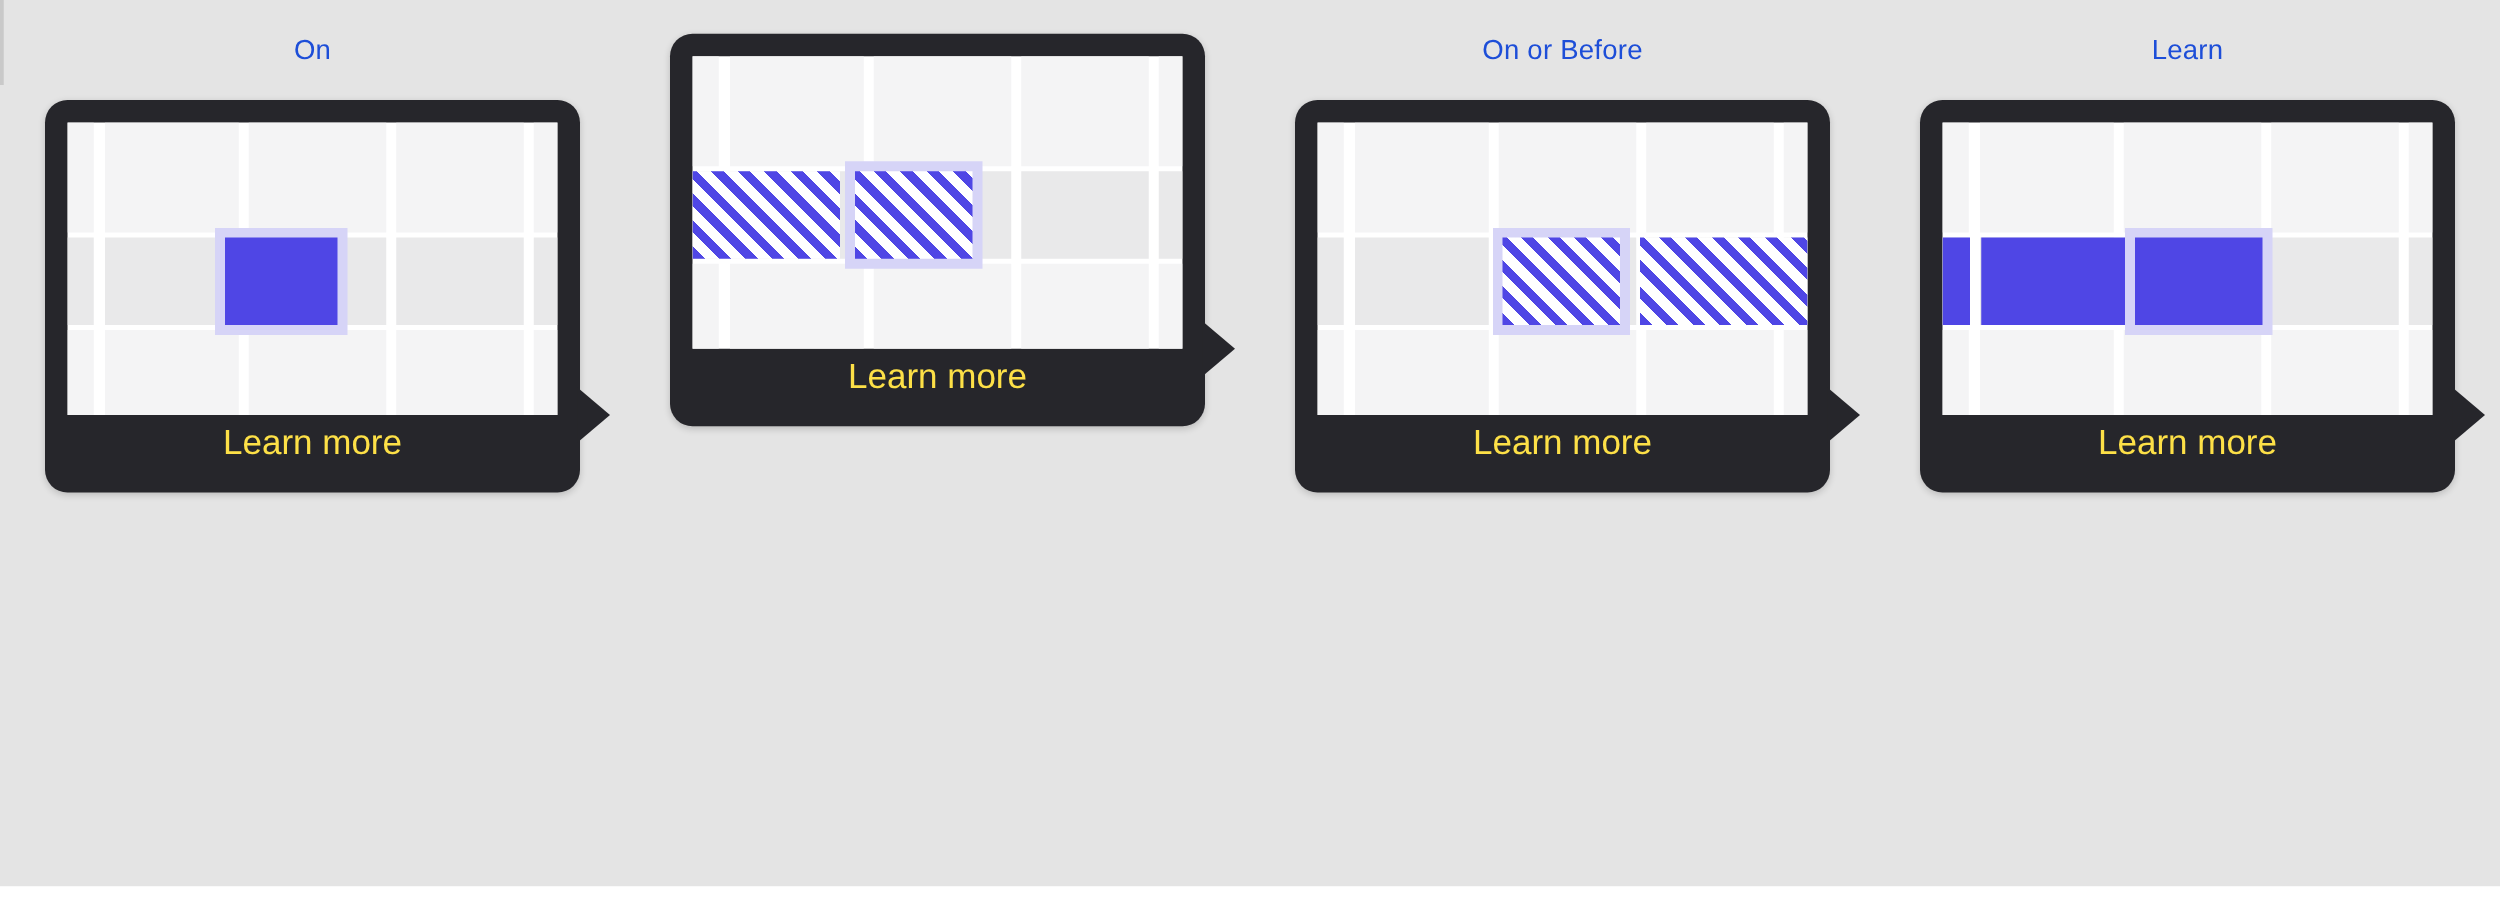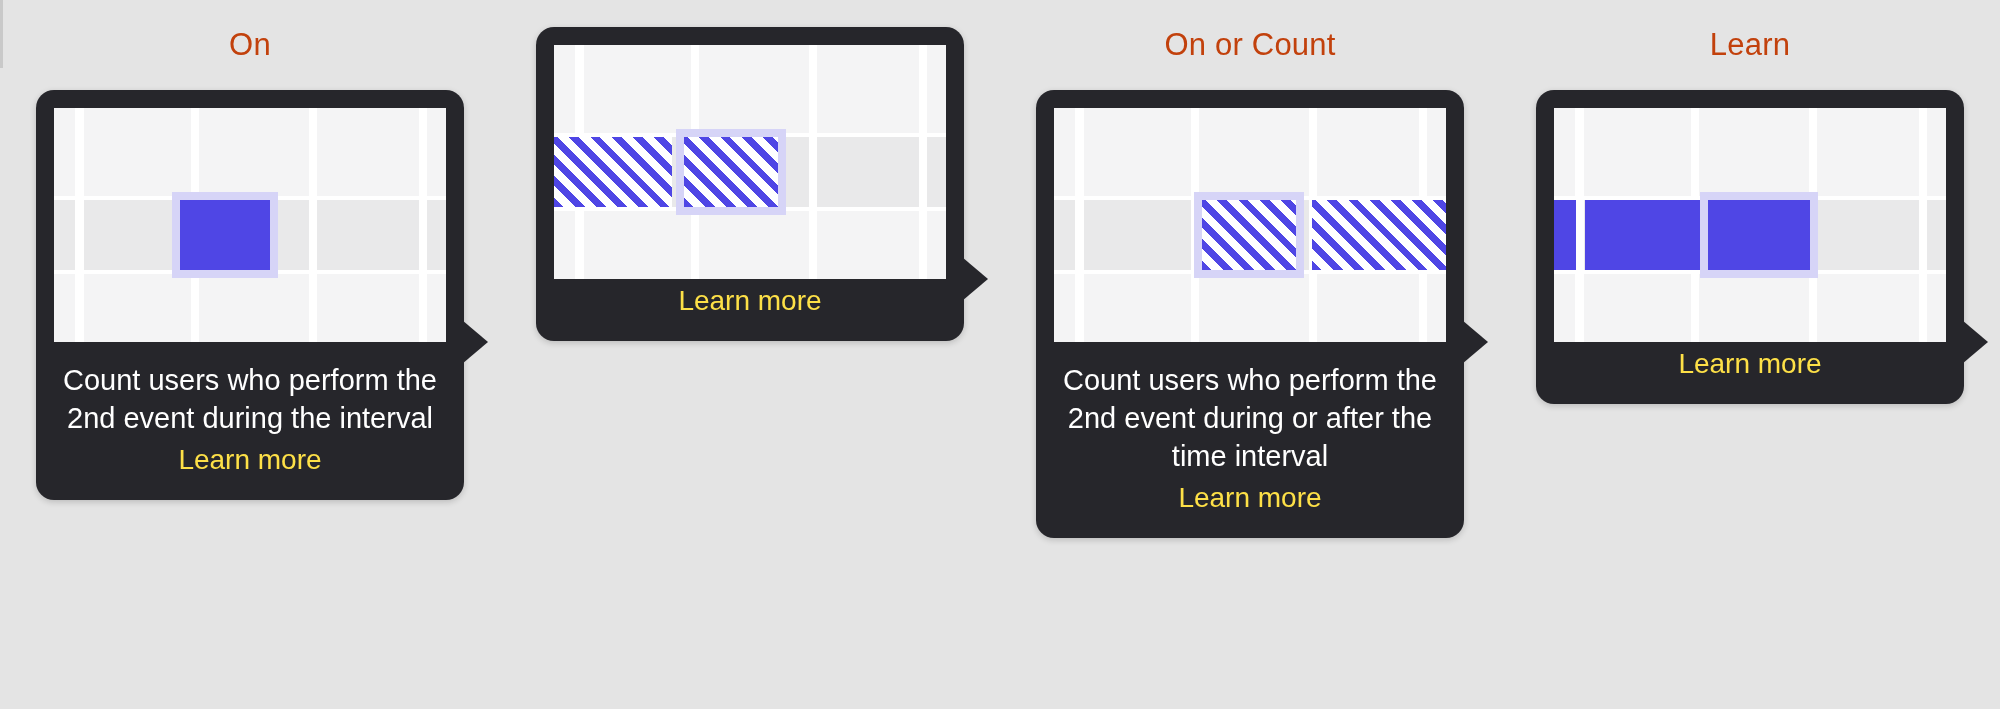--- a/index.html
+++ b/index.html
@@ -40,22 +40,22 @@
   }
 
   .column {
     width: 500px;
     display: flex;
     flex-direction: column;
     align-items: center;
   }
 
   .col-header {
-    font-size: 31px;
-    color: #c2410c;
+    font-size: 22px;
+    color: #1d4ed8;
     letter-spacing: 0.2px;
     margin-top: 27px;
     margin-bottom: 0;
     text-align: right;
     white-space: nowrap;
   }
 
   .card-wrap {
     position: relative;
     margin-top: 27px;
@@ -204,21 +204,20 @@
               <div class="cell c0"></div>
               <div class="cell c1"></div>
               <div class="cell c2"></div>
               <div class="cell c3"></div>
               <div class="cell c4"></div>
             </div>
             <div class="mark highlighted" style="left: 118px; width: 106px;">
               <div class="inner solid"></div>
             </div>
           </div>
-          <div class="card-desc">Count users who perform the 2nd event during the interval</div>
           <div class="learn-more">Learn more</div>
         </div>
         <div class="pointer" style="top: 230px;"></div>
       </div>
     </div>
     <div class="column">
       <div class="card-wrap">
         <div class="card">
           <div class="diagram">
             <div class="grid-row r0">
@@ -246,21 +245,21 @@
             <div class="mark highlighted" style="left: 122px; width: 110px;">
               <div class="inner hatch"></div>
             </div>
           </div>
           <div class="learn-more">Learn more</div>
         </div>
         <div class="pointer" style="top: 230px;"></div>
       </div>
     </div>
     <div class="column">
-      <div class="col-header">On or Count</div>
+      <div class="col-header">On or Before</div>
       <div class="card-wrap">
         <div class="card">
           <div class="diagram">
             <div class="grid-row r0">
               <div class="cell c0"></div>
               <div class="cell c1"></div>
               <div class="cell c2"></div>
               <div class="cell c3"></div>
               <div class="cell c4"></div>
             </div>
@@ -276,21 +275,20 @@
               <div class="cell c1"></div>
               <div class="cell c2"></div>
               <div class="cell c3"></div>
               <div class="cell c4"></div>
             </div>
             <div class="mark highlighted" style="left: 140px; width: 110px;">
               <div class="inner hatch"></div>
             </div>
             <div class="mark hatch" style="left: 258px; width: 134px;"></div>
           </div>
-          <div class="card-desc">Count users who perform the 2nd event during or after the time interval</div>
           <div class="learn-more">Learn more</div>
         </div>
         <div class="pointer" style="top: 230px;"></div>
       </div>
     </div>
     <div class="column">
       <div class="col-header">Learn</div>
       <div class="card-wrap">
         <div class="card">
           <div class="diagram">

